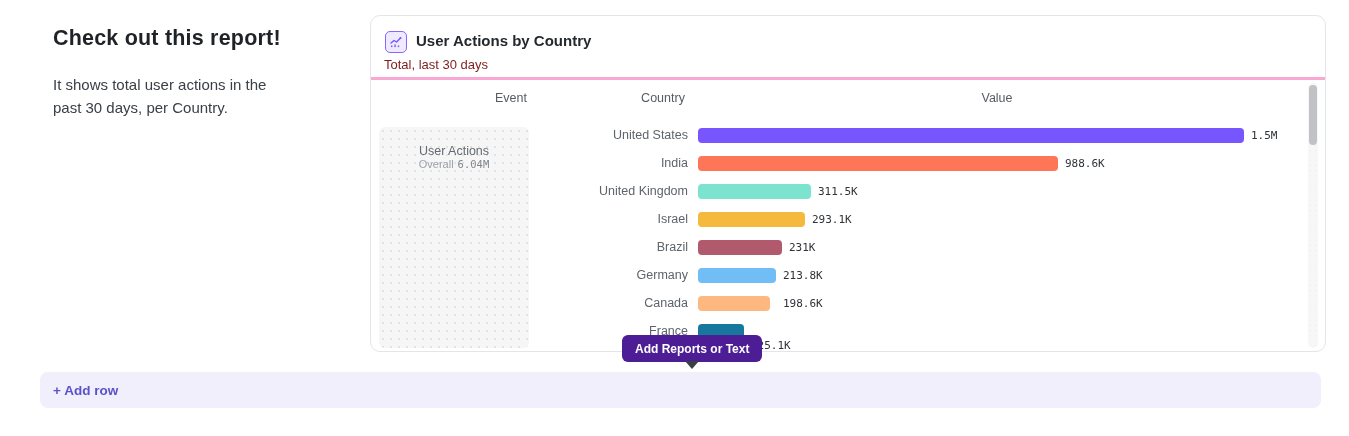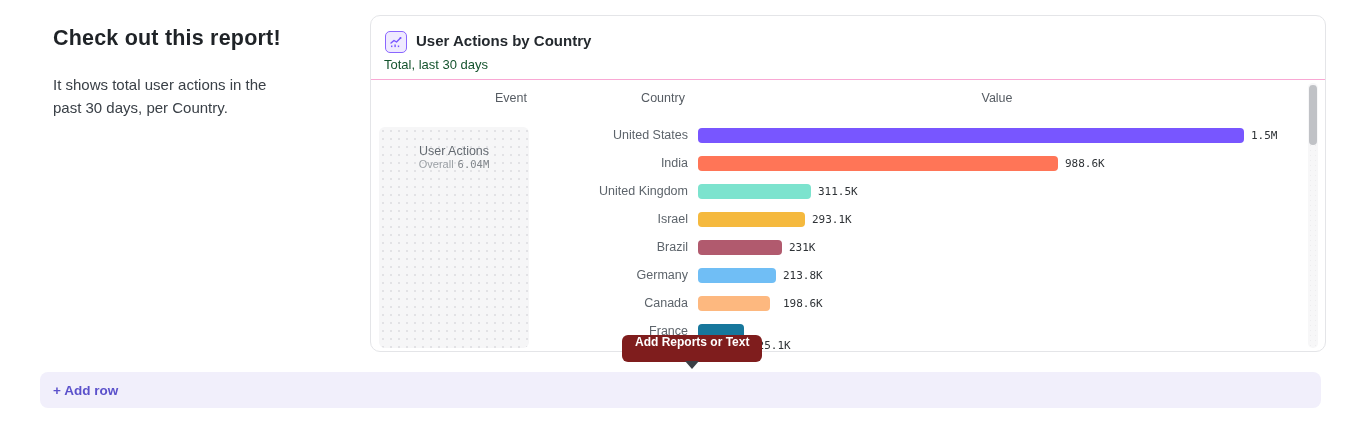--- a/index.html
+++ b/index.html
@@ -10,27 +10,27 @@
   
   .intro-heading { position:absolute; left:53px; top:26px; font-size:21.5px; font-weight:bold;
     color:#1f2327; letter-spacing:.2px; }
   .intro-desc { position:absolute; left:53px; top:73px; font-size:15px; line-height:23px;
     color:#3a4047; }
   .intro-desc span { display:block; }
 
   
   .card { position:absolute; left:370px; top:15px; width:956px; height:337px;
     background:#ffffff; border:1px solid #e4e5e8; border-radius:10px; }
-  .card-header { position:relative; height:64px; border-bottom:1px solid #f9a8d4; }
+  .card-header { position:relative; height:64px; border-bottom:3px solid #f9a8d4; }
   .card-icon { position:absolute; left:14px; top:15px; width:22px; height:22px;
     border:1px solid #8a66ff; background:#efeaff; border-radius:5px;
     display:flex; align-items:center; justify-content:center; }
   .card-title { position:absolute; left:45px; top:16px; font-size:15px; font-weight:bold;
     color:#24292e; }
-  .card-subtitle { position:absolute; left:13px; top:41px; font-size:13px; color:#14532d;text-align:center; }
+  .card-subtitle { position:absolute; left:13px; top:41px; font-size:13px; color:#7f1d1d;text-align:center; }
 
   .card-body { position:relative; height:271px; }
   .col-header { position:absolute; top:11px; font-size:12.5px; color:#565c63; }
   .col-header.event   { left:70px;  width:140px; text-align:center; }
   .col-header.country { left:222px; width:140px; text-align:center; }
   .col-header.value   { left:556px; width:140px; text-align:center; }
 
   .event-cell { position:absolute; left:8px; top:47px; width:150px; height:221px;
     border-radius:6px; background-color:#f6f6f7;
     background-image:radial-gradient(#e2e2e5 1px, rgba(0,0,0,0) 1.2px);
@@ -50,21 +50,21 @@
 
   .scrollbar-track { position:absolute; left:937px; top:3px; width:10px; height:265px;
     background-color:#f7f7f8;
     background-image:radial-gradient(#ededef 0.8px, rgba(0,0,0,0) 1px);
     background-size:5px 5px; border-radius:5px; }
   .scrollbar-thumb { position:absolute; left:1px; top:2px; width:8px; height:60px;
     background:#c0c2c6; border-radius:4px; }
 
   
   .tooltip { position:absolute; left:622px; top:335px; height:27px; padding:0 13px;
-    background:#7f1d1d; border-radius:6px; display:flex; z-index:5; }
+    background:#4c1d95; border-radius:6px; display:flex; align-items:center; z-index:5; }
   .tooltip-text { font-size:12px; font-weight:bold; color:#ffffff; white-space:nowrap; }
   .tooltip-caret { position:absolute; left:50%; bottom:-7px; margin-left:-7px;
     width:0; height:0; border-left:7px solid rgba(0,0,0,0);
     border-right:7px solid rgba(0,0,0,0); border-top:8px solid #3a3f45; }
 
   
   .add-row-bar { position:absolute; left:40px; top:372px; width:1281px; height:36px;
     background:#f1effb; border-radius:8px; display:flex; align-items:center;
     padding-left:13px; cursor:pointer; }
   .add-row-label { font-size:13.5px; font-weight:bold; color:#5b51cb; }

